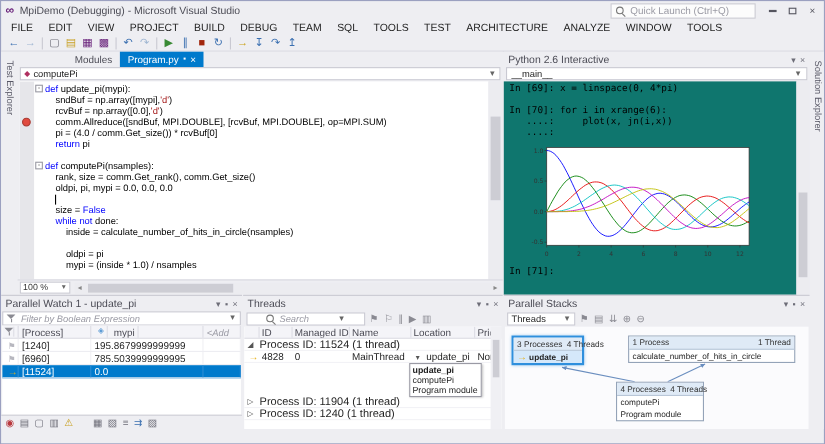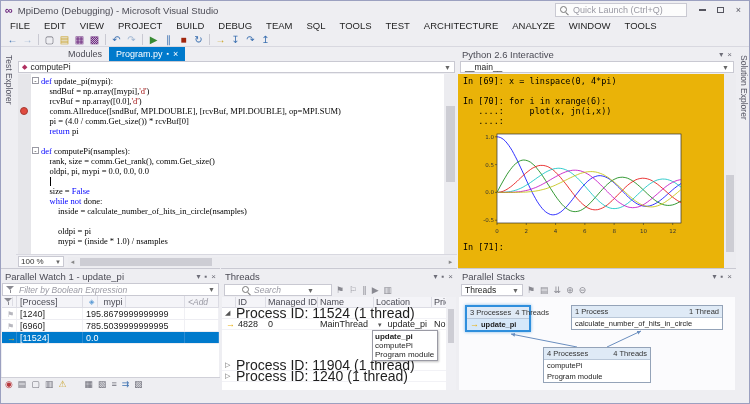--- a/index.html
+++ b/index.html
@@ -45,39 +45,39 @@
   #nav-chevron{margin-left:auto;color:#666;font-size:7px}
   .method-icon{color:#b03060;font-size:7px}
 
   #code-area{position:absolute;left:2px;top:27px;right:13px;bottom:14px;background:#fff;overflow:hidden;padding-top:2px}
   #code-area::before{content:"";position:absolute;left:0;top:0;width:13px;height:100%;background:#e6e6ea}
   .code-line{display:flex;height:10px;position:relative}
   .gutter{width:13px;flex:none;position:relative}
   .bp{position:absolute;left:2px;top:1px;width:8px;height:8px;border-radius:50%;background:#e04a3f;border:1px solid #a83a32}
   .fold{width:10px;flex:none;position:relative}
   .foldbox{position:absolute;left:1px;top:1px;width:7px;height:7px;border:1px solid #9a9aa4;background:#fff;color:#444;font-size:7px;line-height:5px;text-align:center}
-  .codetext{white-space:pre;font-family:Liberation Serif, serif;font-size:8.5px;line-height:10px}
+  .codetext{white-space:pre;font-family:Liberation Sans, sans-serif;font-size:8.5px;line-height:10px}
   .tok-k{color:#0000ff}.tok-s{color:#a31515}.tok-p{color:#000}
   .caret{display:inline-block;width:1px;height:9px;background:#000;vertical-align:text-bottom}
 
   #editor-vscroll{position:absolute;right:0;top:27px;width:13px;bottom:14px;background:#ececf0}
   #editor-vscroll .thumb{position:absolute;left:2px;right:2px;top:18%;height:42%;background:#cdcdd4}
   #editor-bottom{position:absolute;left:0;bottom:0;width:100%;height:14px;background:#eeeef2;border-top:1px solid #d8d8e0;display:flex;align-items:center;gap:4px;padding:0 2px}
   #zoom-combo{width:46px;height:11px;background:#fff;border:1px solid #c9c9d2;font-size:8px;display:flex;align-items:center;justify-content:space-between;padding:0 2px;color:#333}
   .hscroll{flex:1;height:10px;background:#ececf0;position:relative;display:flex;align-items:center}
   .hs-arrow{width:9px;font-size:7px;color:#888;text-align:center;flex:none}
   .hscroll .thumb{position:absolute;left:12px;width:34%;top:1px;bottom:1px;background:#cdcdd4}
 
   
   #interactive-group{position:absolute;left:457px;top:46px;width:278px;height:221px;background:#eeeef2}
   .tool-header{height:14px;display:flex;align-items:center;padding:0 4px;font-size:9.5px;color:#4b4b55;gap:4px}
   .hdr-icons{margin-left:auto;display:flex;gap:4px;color:#6d6d78;font-size:8px;align-items:center}
   #scope-combo{position:absolute;left:2px;top:14px;right:2px;height:12px;background:#fff;border:1px solid #c9c9d2;display:flex;align-items:center;padding:0 4px;font-size:8.5px}
   #scope-combo .chev{margin-left:auto;color:#666;font-size:7px}
-  #interactive-content{position:absolute;left:0;top:27px;right:12px;bottom:0;background:#eab308;overflow:hidden;padding:2px 0 0 5px}
+  #interactive-content{position:absolute;left:0;top:27px;right:12px;bottom:0;background:#0f766e;overflow:hidden;padding:2px 0 0 5px}
   .repl-line{white-space:pre;font-family:"DejaVu Sans Mono",monospace;font-size:8.5px;line-height:10px;height:10px;color:#000}
   #bessel-plot{display:block;margin:3px 0 0 8px}
   #interactive-vscroll{position:absolute;right:0;top:27px;width:12px;bottom:0;background:#ececf0}
   #interactive-vscroll .thumb{position:absolute;left:2px;right:2px;top:52%;height:40%;background:#cdcdd4}
 
   
   .panel{position:absolute;top:267px;height:122px;background:#eeeef2;border-top:1px solid #c9c9d2}
   .panel-header{height:14px;display:flex;align-items:center;padding:0 4px;font-size:9.5px;color:#4b4b55}
 
   
@@ -110,21 +110,21 @@
   #threads-toolbar{position:absolute;left:1px;top:14px;right:1px;height:14px;display:flex;align-items:center;gap:4px;padding:0 2px}
   #threads-search{width:108px;height:12px;background:#fff;border:1px solid #c9c9d2;display:flex;align-items:center;gap:3px;padding:0 17px}
   #threads-search .chev{margin-left:auto;color:#666;font-size:7px}
   .mini-icon{font-size:9px;line-height:12px}
   #threads-grid{position:absolute;left:1px;top:28px;right:1px;bottom:0;background:#fff;overflow:hidden;font-size:9px}
   .t-hdr{display:flex;height:11px;background:#f4f4f8;border-bottom:1px solid #dcdce4;color:#4b4b55}
   .t-hdr span{border-right:1px solid #dcdce4;padding:0 2px;line-height:11px;overflow:hidden;white-space:nowrap}
   .tc0{width:14px;flex:none}.tc1{width:30px;flex:none}.tc2{width:52px;flex:none}.tc3{width:56px;flex:none}.tc4{width:58px;flex:none}.tc5{flex:1}
   .t-group-row{display:flex;align-items:center;height:11px;gap:3px;padding-left:3px;border-bottom:1px solid #f2f2f6}
   .expander{font-size:7px;color:#555;width:8px}
-  .t-group-label{font-size:14px;color:#1e1e1e;white-space:nowrap}
+  .t-group-label{font-size:10px;color:#1e1e1e;white-space:nowrap}
   .t-row{display:flex;height:11px;line-height:11px;border-bottom:1px solid #f2f2f6}
   .t-row span{padding:0 2px;overflow:hidden;white-space:nowrap}
   .loc-chev{color:#555;font-size:7px}
   .t-expansion{height:30px;position:relative}
   .t-stack-box{position:absolute;left:150px;top:0;width:66px;background:#fff;border:1px solid #9a9aa4;box-shadow:1px 1px 2px rgba(0,0,0,.25);padding:1px 2px;overflow:hidden}
   .t-stack-line{font-size:8px;line-height:9px;height:9px;white-space:nowrap;overflow:hidden}
   .t-stack-line.first{font-weight:bold}
   #threads-vscroll{position:absolute;right:1px;top:28px;width:10px;bottom:0;background:#f0f0f4}
   #threads-vscroll .thumb{position:absolute;left:2px;right:2px;top:12px;height:34px;background:#cdcdd4}
 
@@ -571,21 +571,21 @@
         </div>
         <div class="stack-box" style="left: 112px; top: 8px; width: 152px;">
           <div class="sb-header">
             <span>1 Process</span>
             <span>1 Thread</span>
           </div>
           <div class="sb-frame">
             <span>calculate_number_of_hits_in_circle</span>
           </div>
         </div>
-        <div class="stack-box" style="left: 84px; top: 50px; width: 108px;">
+        <div class="stack-box" style="left: 101px; top: 50px; width: 80px;">
           <div class="sb-header">
             <span>4 Processes</span>
             <span>4 Threads</span>
           </div>
           <div class="sb-frame">
             <span>computePi</span>
           </div>
           <div class="sb-frame">
             <span>Program module</span>
           </div>

